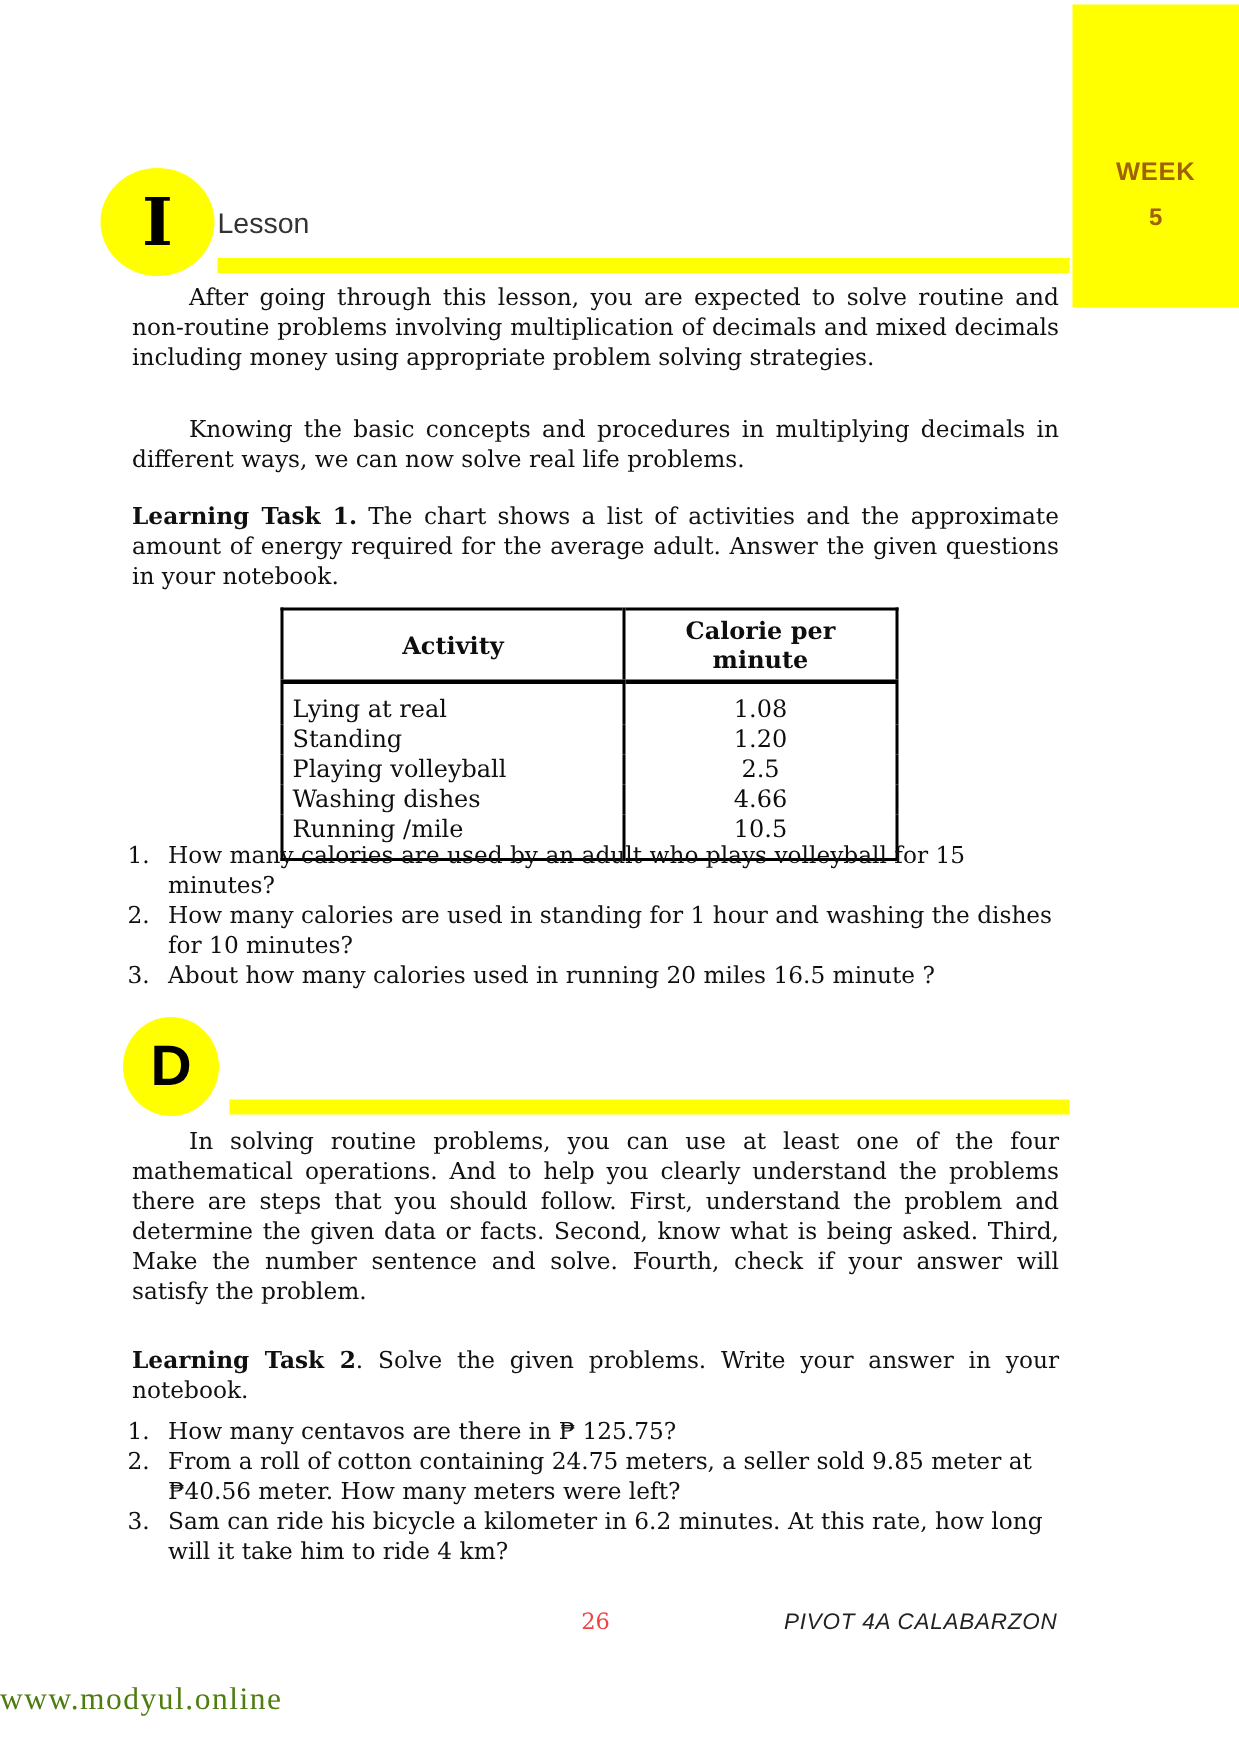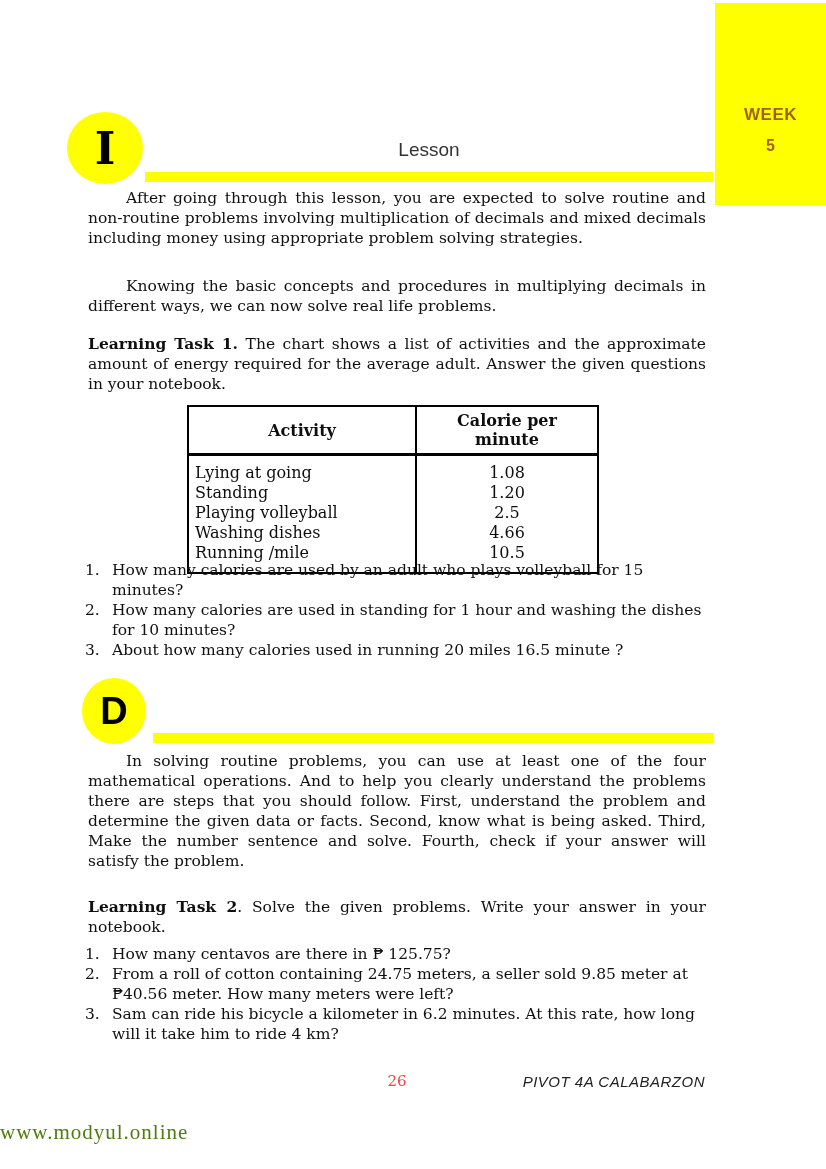--- a/index.html
+++ b/index.html
@@ -27,21 +27,21 @@
   .marker-circle {
     position:absolute; background:#FFFF00; border-radius:50%;
     display:flex; align-items:center; justify-content:center; color:#000;
   }
   .circle-i { left:67px; top:112px; width:76px; height:72px;
     font-family:"DejaVu Serif", serif; font-weight:bold; font-size:44px; }
   .circle-d { left:82px; top:678px; width:64px; height:66px;
     font-family:"Liberation Sans", sans-serif; font-weight:bold; font-size:38px; }
 
   .lesson-heading {
-    position:absolute; left:145px; top:139px; width:568px; text-align:center;
+    position:absolute; left:145px; top:139px; width:568px; text-align:left;
     font-family:"Liberation Sans", sans-serif; font-size:19px; color:#333;
   }
   .bar { position:absolute; height:10px; background:#FFFF00; }
   .bar-lesson { left:145px; top:172px; width:568px; }
   .bar-d { left:153px; top:733px; width:560px; }
 
   .body-text {
     position:absolute; left:88px; width:618px;
     font-size:15.5px; line-height:20px; text-align:justify; color:#101010;
   }
@@ -123,21 +123,21 @@
         <col class="c-cal">
       </colgroup>
     <thead>
       <tr>
         <th>Activity</th>
         <th class="col-cal">Calorie per minute</th>
       </tr>
     </thead>
     <tbody>
       <tr class="first">
-        <td class="act">Lying at going</td>
+        <td class="act">Lying at real</td>
         <td class="cal">1.08</td>
       </tr>
       <tr>
         <td class="act">Standing</td>
         <td class="cal">1.20</td>
       </tr>
       <tr>
         <td class="act">Playing volleyball</td>
         <td class="cal">2.5</td>
       </tr>

